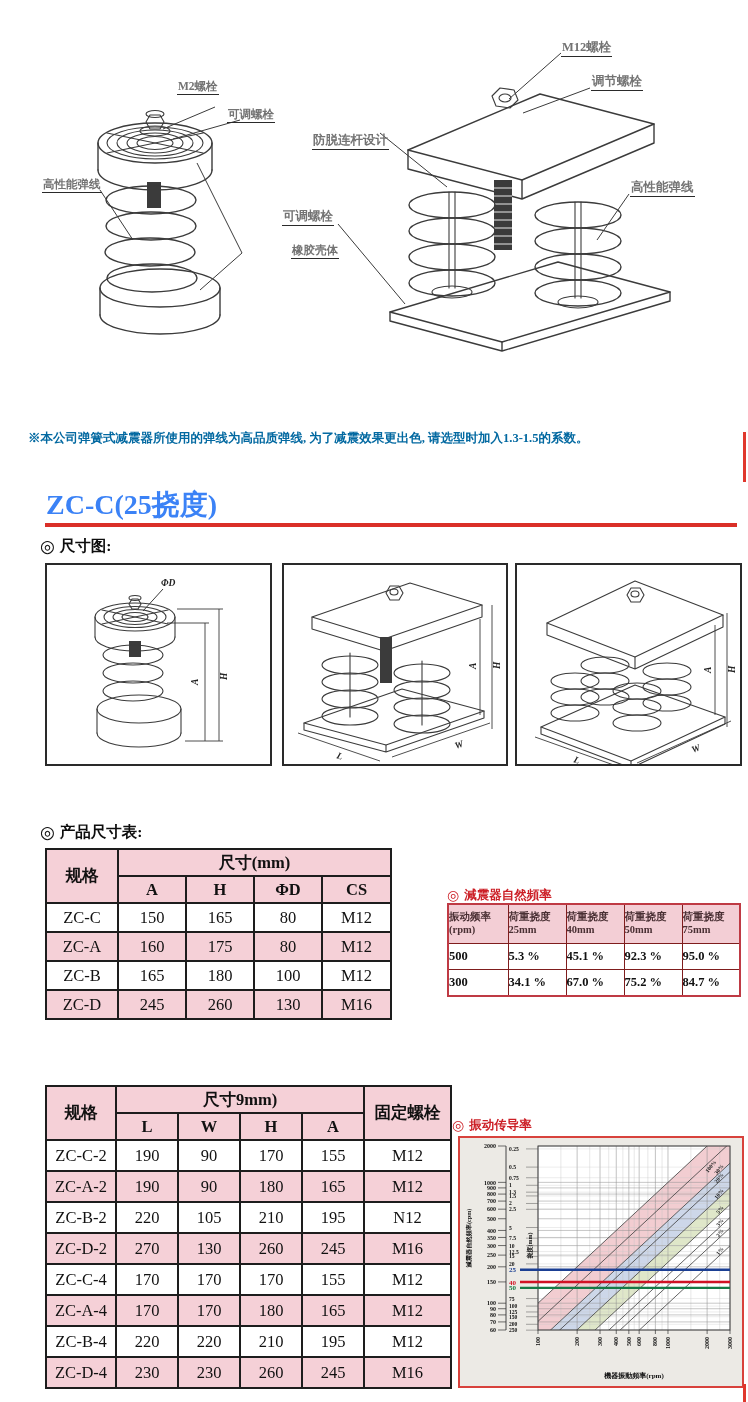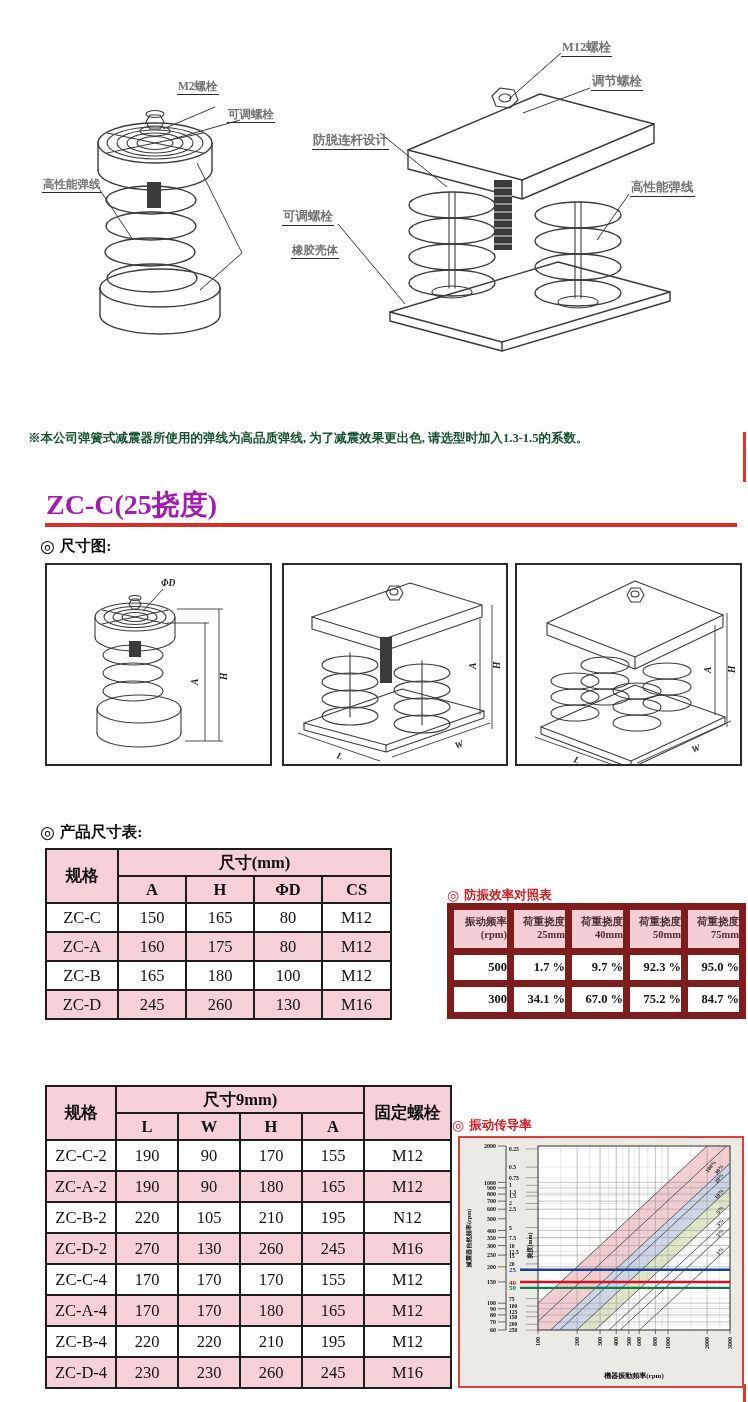--- a/index.html
+++ b/index.html
@@ -6,39 +6,39 @@
   .page{position:relative;width:748px;height:1402px;background:#ffffff;overflow:hidden;
         font-family:"Liberation Serif","DejaVu Serif",serif;color:#111;}
   svg{font-family:"Liberation Serif","DejaVu Serif",serif;}
   .ln{fill:none;stroke:#3b3b3b;stroke-width:1.4;stroke-linejoin:round;stroke-linecap:round;}
   .ln2{fill:none;stroke:#3b3b3b;stroke-width:1.1;stroke-linejoin:round;stroke-linecap:round;}
   .lead{stroke:#3b3b3b;stroke-width:1;}
   .dimline{stroke:#3b3b3b;stroke-width:.9;}
   .dlabel{position:absolute;font-size:11.5px;font-weight:bold;color:#737373;
           border-bottom:1.5px solid #2a2a2a;padding:0 1px 1px 1px;white-space:nowrap;line-height:1.1;}
   .dlabel.lg{font-size:12.5px;}
-  .note{position:absolute;left:28px;top:430px;font-size:12.5px;font-weight:bold;color:#14532d;white-space:nowrap;}
-  .sec-title{position:absolute;left:46px;top:486px;font-size:28px;font-weight:bold;color:#a21caf;white-space:nowrap;}
+  .note{position:absolute;left:28px;top:430px;font-size:12.5px;font-weight:bold;color:#0369a1;white-space:nowrap;}
+  .sec-title{position:absolute;left:46px;top:486px;font-size:28px;font-weight:bold;color:#3b82f6;white-space:nowrap;}
   .sec-underline{position:absolute;left:45px;top:523px;width:692px;height:4px;background:#da2f28;}
   .heading{position:absolute;font-size:15.5px;font-weight:bold;color:#0d0d0d;display:flex;align-items:center;gap:5px;white-space:nowrap;}
   .heading .ring{font-size:17px;line-height:1;font-weight:normal;}
   .red-heading{color:#cc1f26;font-size:12.5px;}
   .red-heading .ring{font-size:14px;color:#cc1f26;}
   .dim-box{position:absolute;border:2px solid #2a2a2a;background:#fff;box-sizing:border-box;}
   .dimtxt{font-style:italic;font-weight:bold;font-size:9.5px;fill:#222;}
   table{border-collapse:collapse;position:absolute;table-layout:fixed;}
   .t1 th,.t1 td{border:2px solid #1d1d1d;text-align:center;vertical-align:middle;
                 font-size:16.5px;font-weight:normal;color:#111;padding:0;overflow:hidden;}
   .t1 .hdr{background:#f5d0d7;font-weight:bold;}
   .t1 tr.hrow{height:27px;}
   .t1 tr.drow{height:29px;}
   .t2 tr.drow{height:31px;padding-left:7px;}
   tr.rowp td,tr.rowp th{background:#f5d0d7;}
   .eff{border:2px solid #bf3a44;background:#fff;}
-  .eff th,.eff td{border:7px solid #7f1d1d;text-align:right;vertical-align:middle;padding:0;overflow:hidden;}
+  .eff th,.eff td{border:1px solid #7f1d1d;text-align:left;vertical-align:middle;padding:0;overflow:hidden;}
   .eff thead th{background:#f3ced5;color:#4a3034;font-size:10.5px;font-weight:bold;height:38px;}
   .eff thead .hl{display:block;line-height:1.2;}
   .eff td{font-weight:bold;font-size:12.5px;color:#111;height:25px;}
   .chart-box{position:absolute;left:458px;top:1136px;width:286px;height:252px;background:#eceae5;
              border:2px solid #d8423c;box-sizing:border-box;}
   .edge-mark{position:absolute;right:2px;width:3px;background:#e0372c;}
 </style>
 </head>
 <body>
 
@@ -284,21 +284,21 @@
       <td>245</td>
       <td>260</td>
       <td>130</td>
       <td>M16</td>
     </tr>
   </tbody>
     </table>
 
   <div class="heading red-heading" style="left:447px;top:887px;">
     <span class="ring">◎</span>
-    <span>防振效率对照表</span>
+    <span>減震器自然頻率</span>
   </div>
   <table class="eff" style="left:447px;top:903px;width:292px;">
     <colgroup>
         <col style="width:60px">
         <col style="width:58px">
         <col style="width:58px">
         <col style="width:58px">
         <col style="width:58px">
       </colgroup>
     <thead>
@@ -321,22 +321,22 @@
           </th>
         <th>
             <span class="hl">荷重挠度</span>
             <span class="hl">75mm</span>
           </th>
       </tr>
     </thead>
     <tbody>
       <tr>
         <td>500</td>
-        <td>1.7 %</td>
-        <td>9.7 %</td>
+        <td>5.3 %</td>
+        <td>45.1 %</td>
         <td>92.3 %</td>
         <td>95.0 %</td>
       </tr>
       <tr>
         <td>300</td>
         <td>34.1 %</td>
         <td>67.0 %</td>
         <td>75.2 %</td>
         <td>84.7 %</td>
       </tr>

